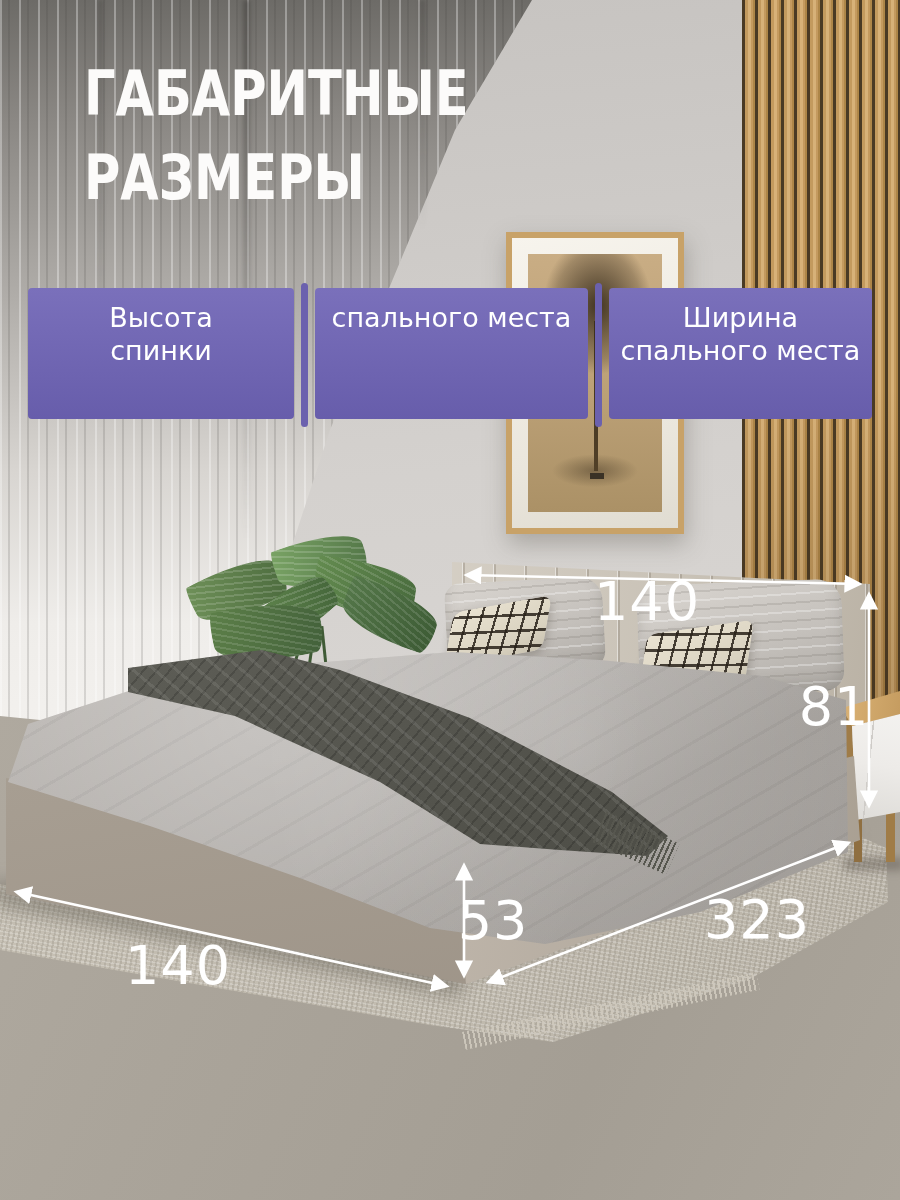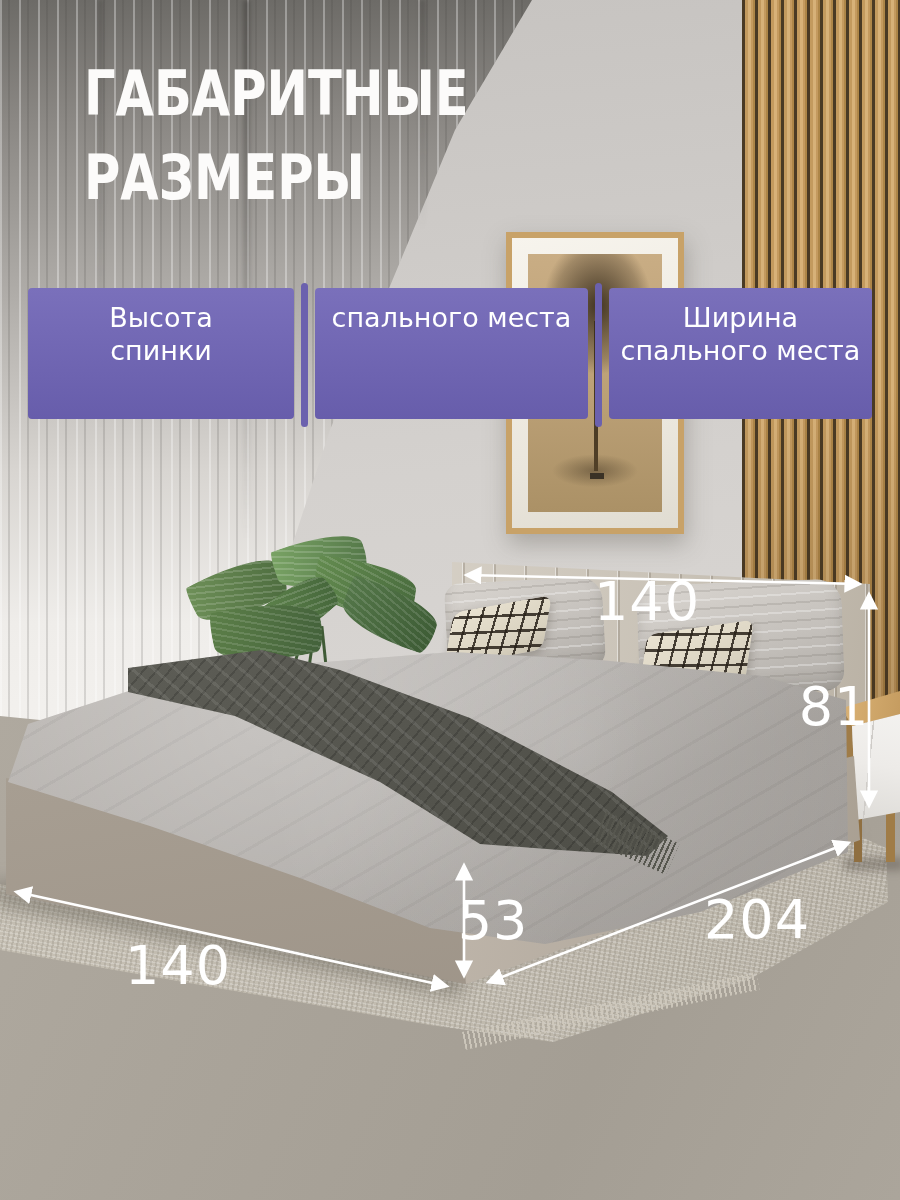--- a/index.html
+++ b/index.html
@@ -210,21 +210,21 @@
       <line x1="467" y1="575" x2="859" y2="584"></line>
       <line x1="869" y1="595" x2="869" y2="805"></line>
       <line x1="464" y1="866" x2="464" y2="975"></line>
       <line x1="489" y1="982" x2="848" y2="843"></line>
       <line x1="17" y1="892" x2="446" y2="986"></line>
     </g>
   </svg>
   <div class="dim-label" style="left:647px;top:601px;">140</div>
   <div class="dim-label" style="left:808px;top:706px;margin-left:26px;">81</div>
   <div class="dim-label" style="left:493px;top:920px;">53</div>
-  <div class="dim-label" style="left:757px;top:919px;">204</div>
+  <div class="dim-label" style="left:757px;top:919px;">323</div>
   <div class="dim-label" style="left:178px;top:965px;">140</div>
 
   <div class="title">
     <span style="position:static;display:block;">ГАБАРИТНЫЕ</span>
     <span style="position:static;display:block;">РАЗМЕРЫ</span>
   </div>
 
   <div class="cards-row">
     <div class="card card-1">
       <span class="lbl">Высота</span>

